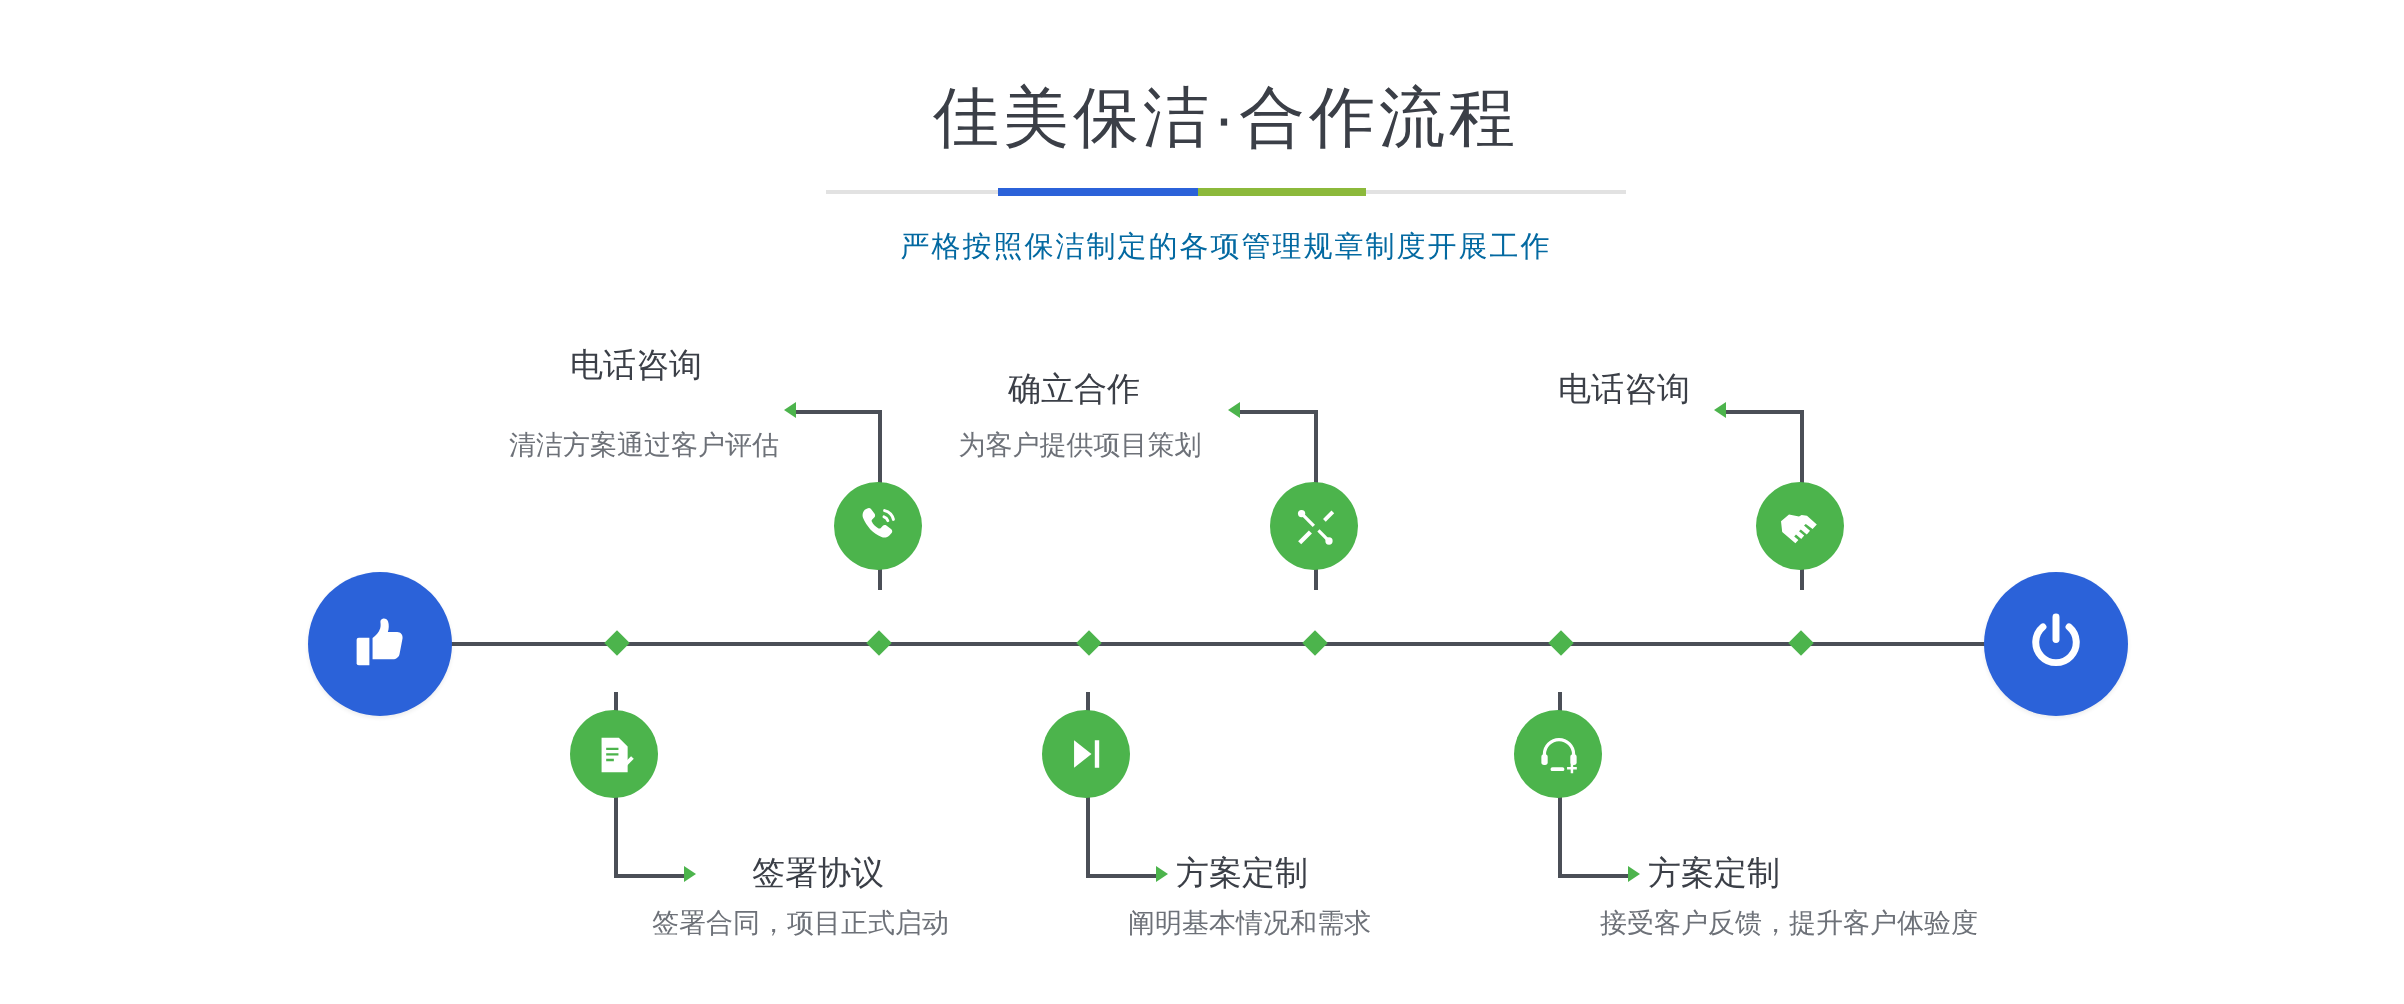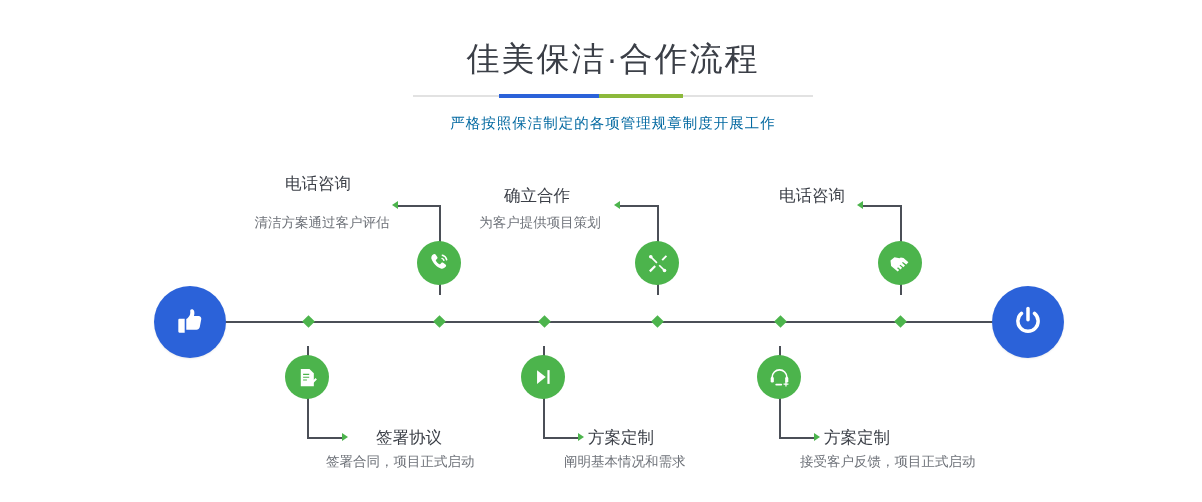--- a/index.html
+++ b/index.html
@@ -290,21 +290,21 @@
         <svg width="24" height="24" viewBox="0 0 24 24" aria-hidden="true">
           <path fill="#ffffff" d="M2.5 9.6l4-3.4 5 1.1 1.3-.8 2.7.4 4.9 4.3-2.1 2.3-3.4-2.5-.9.8 3 2.6-1.6 1.8-3-2.5-.9.9 2.6 2.2-1.5 1.7-2.6-2.2-.9.9 2.1 1.8-1.5 1.6-6.6-5.6z"></path>
         </svg>
       </span>
     </div>
 
     <div class="vline" style="left:779px; top:196px; height:92px;"></div>
     <div class="hline" style="left:779px; top:287px; width:36px;"></div>
     <div class="arrow right-point" style="left:814px; top:283px;"></div>
     <div class="step-label" style="left:824px; top:277px;">方案定制</div>
-    <div class="step-desc" style="left:800px; top:303px;">接受客户反馈，项目正式启动</div>
+    <div class="step-desc" style="left:800px; top:303px;">接受客户反馈，提升客户体验度</div>
 
     <div class="node-icon" style="left:757px; top:205px;">
       <span>
         <svg width="23" height="23" viewBox="0 0 24 24" aria-hidden="true">
           <path fill="none" stroke="#ffffff" stroke-width="1.7" d="M4.4 12.6v-1a7.6 7.6 0 0 1 15.2 0v1"></path>
           <rect fill="#ffffff" x="2.8" y="11.6" width="3.3" height="5.6" rx="1.4"></rect>
           <rect fill="#ffffff" x="17.9" y="11.6" width="3.3" height="5.6" rx="1.4"></rect>
           <path fill="#ffffff" d="M8.6 18.4h5.2c.6 0 1 .4 1 1s-.4 1-1 1H8.6c-.6 0-1-.4-1-1s.4-1 1-1z"></path>
           <path fill="#ffffff" d="M18.1 16.4h1.3v1.9h1.9v1.3h-1.9v1.9h-1.3v-1.9h-1.9v-1.3h1.9z"></path>
         </svg>

